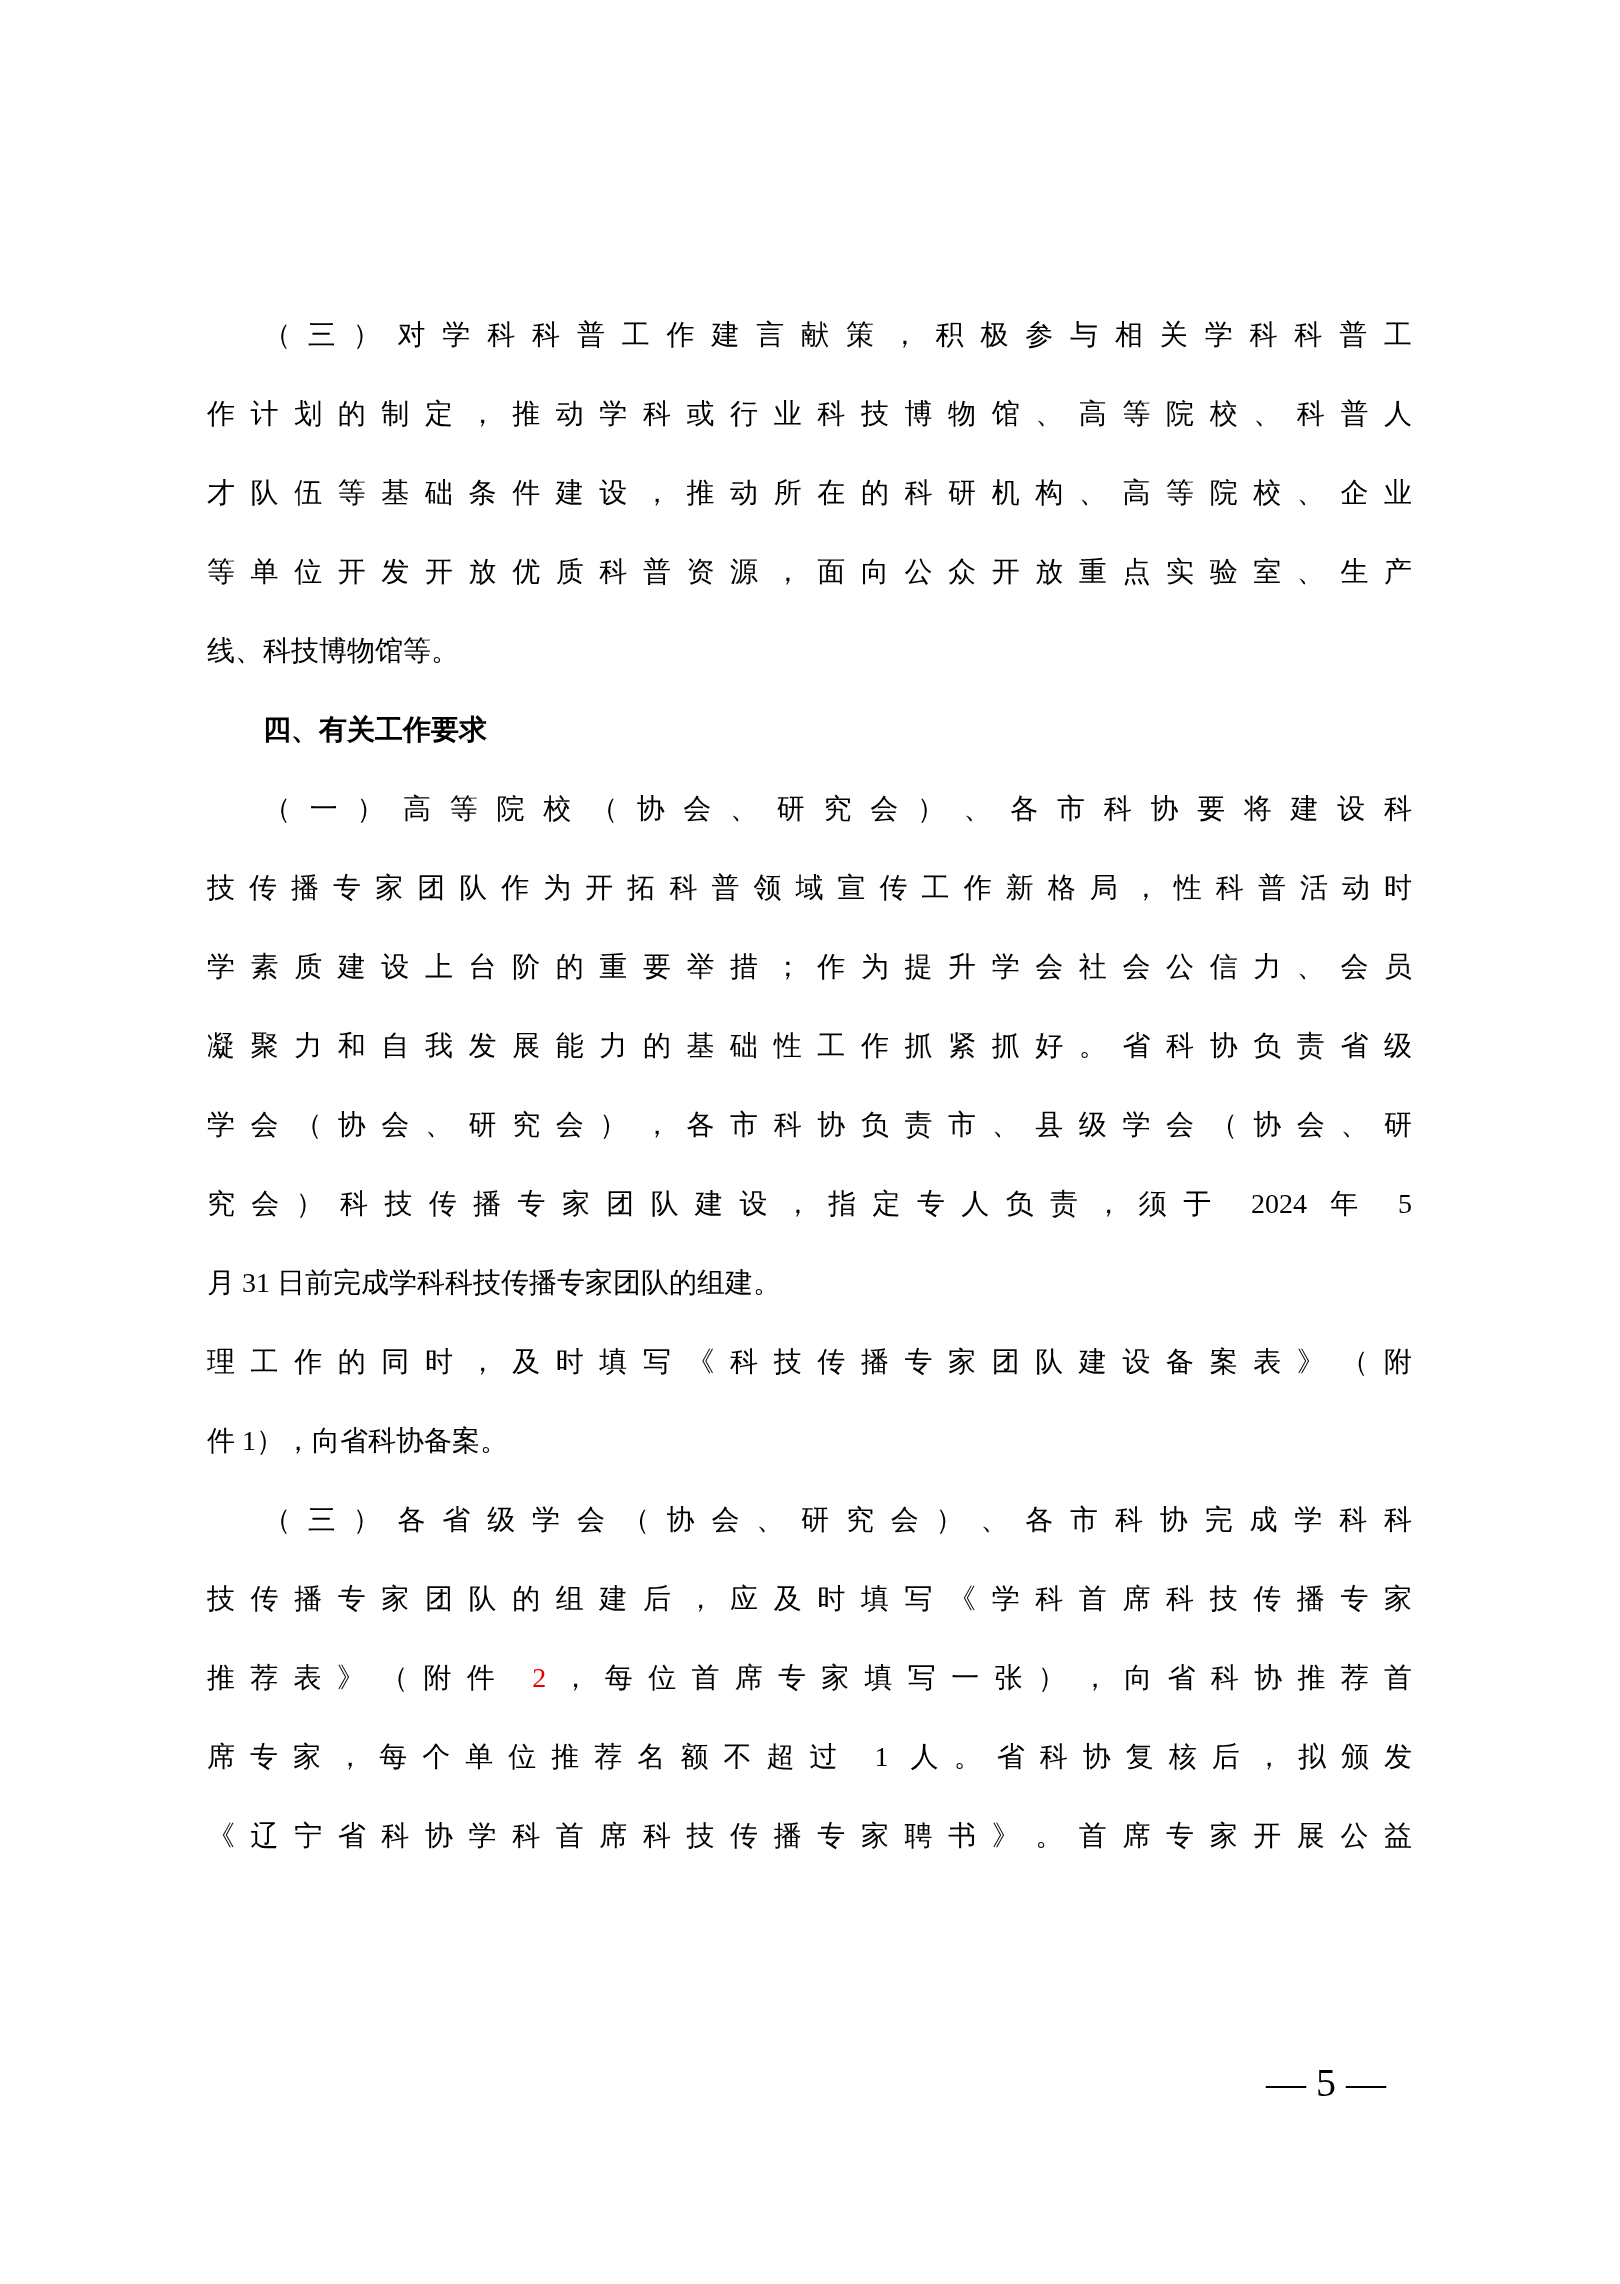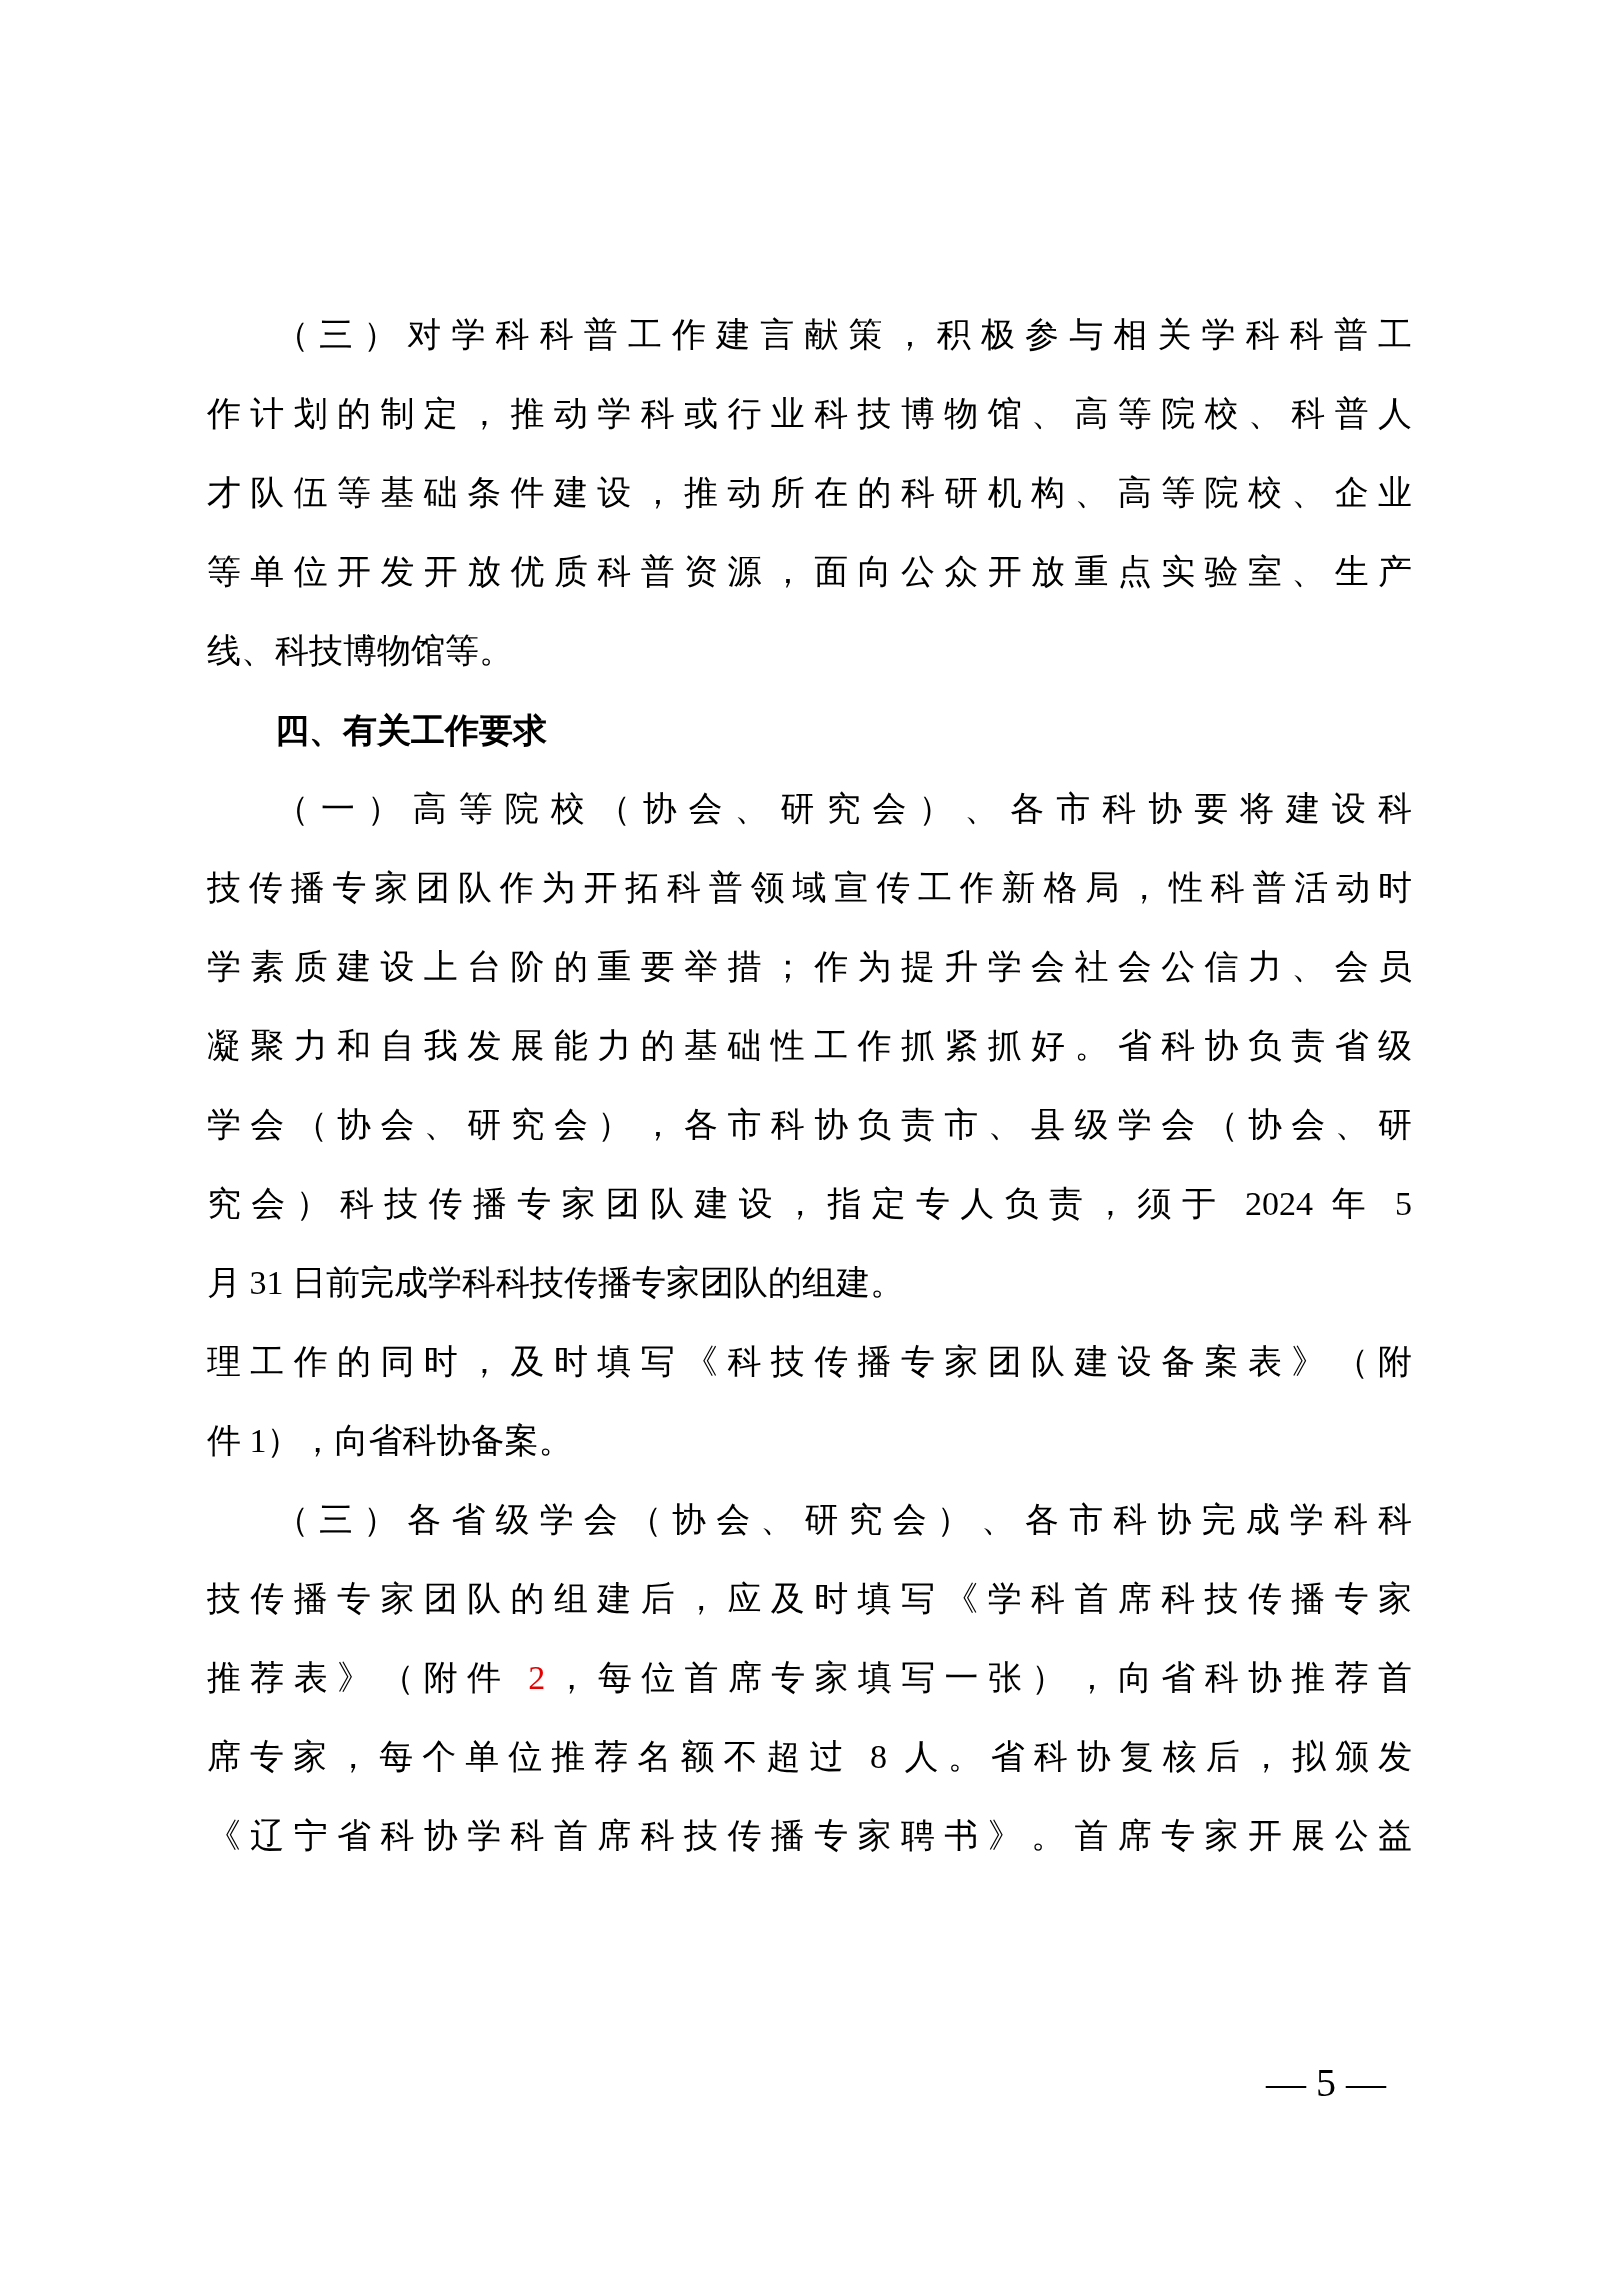--- a/index.html
+++ b/index.html
@@ -17,21 +17,21 @@
     color: #000000;
   }
   .text-area {
     position: absolute;
     left: 207px;
     top: 311px;
     width: 1205px;
   }
   .line {
     height: 79px;
-    font-size: 34px;
+    font-size: 28px;
     line-height: 48px;
     overflow: hidden;
     white-space: pre-wrap;
     text-align: left;
   }
   .line.justify {
     text-align: justify;
     text-align-last: justify;
   }
   .line.indent {
@@ -76,19 +76,19 @@
         <div class="line"><span>月 31 日前完成学科科技传播专家团队的组建。</span></div>
       </div>
       <div class="block block-paragraph">
         <div class="line justify"><span>理工作的同时，及时填写《科技传播专家团队建设备案表》（附</span></div>
         <div class="line"><span>件 1），向省科协备案。</span></div>
       </div>
       <div class="block block-paragraph">
         <div class="line justify indent"><span>（三）各省级学会（协会、研究会）、各市科协完成学科科</span></div>
         <div class="line justify"><span>技传播专家团队的组建后，应及时填写《学科首席科技传播专家</span></div>
         <div class="line justify"><span>推荐表》（附件 </span><span style="color: rgb(230, 0, 0);">2</span><span>，每位首席专家填写一张），向省科协推荐首</span></div>
-        <div class="line justify"><span>席专家，每个单位推荐名额不超过 8 人。省科协复核后，拟颁发</span></div>
+        <div class="line justify"><span>席专家，每个单位推荐名额不超过 1 人。省科协复核后，拟颁发</span></div>
         <div class="line justify"><span>《辽宁省科协学科首席科技传播专家聘书》。首席专家开展公益</span></div>
       </div>
     </div>
   <div class="page-number">— 5 —</div>
 </div>
 
 
 </body></html>

